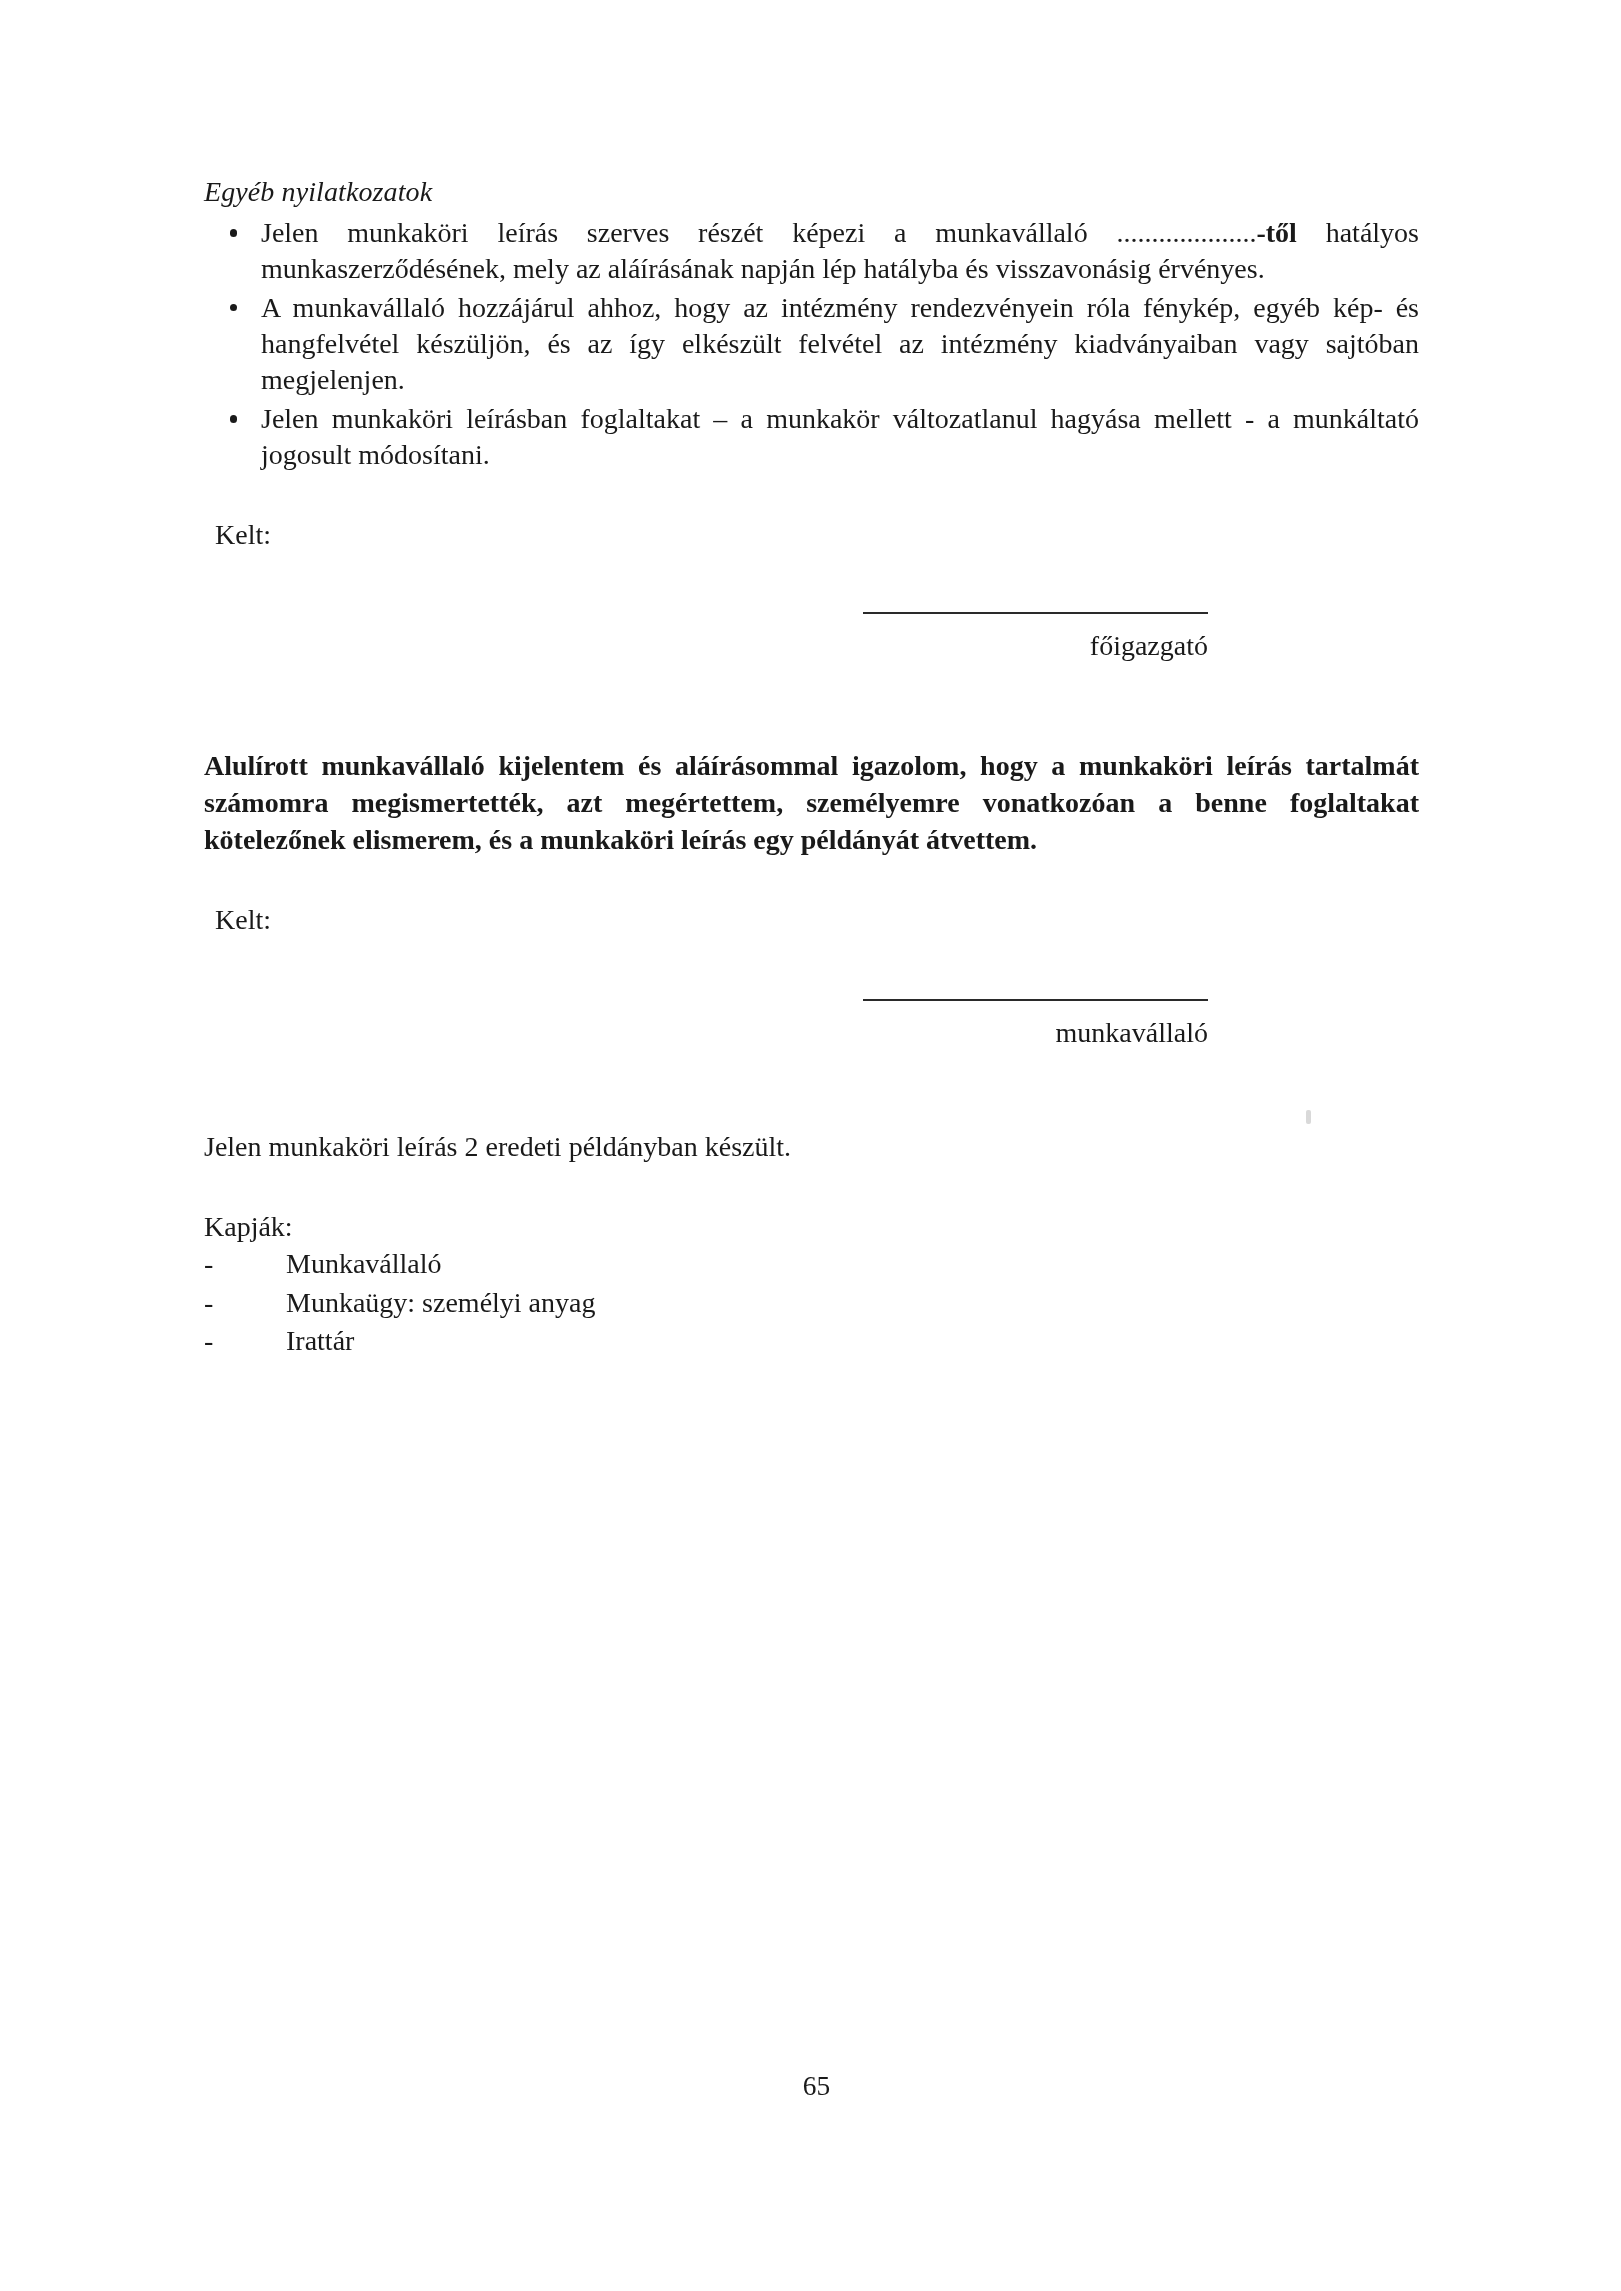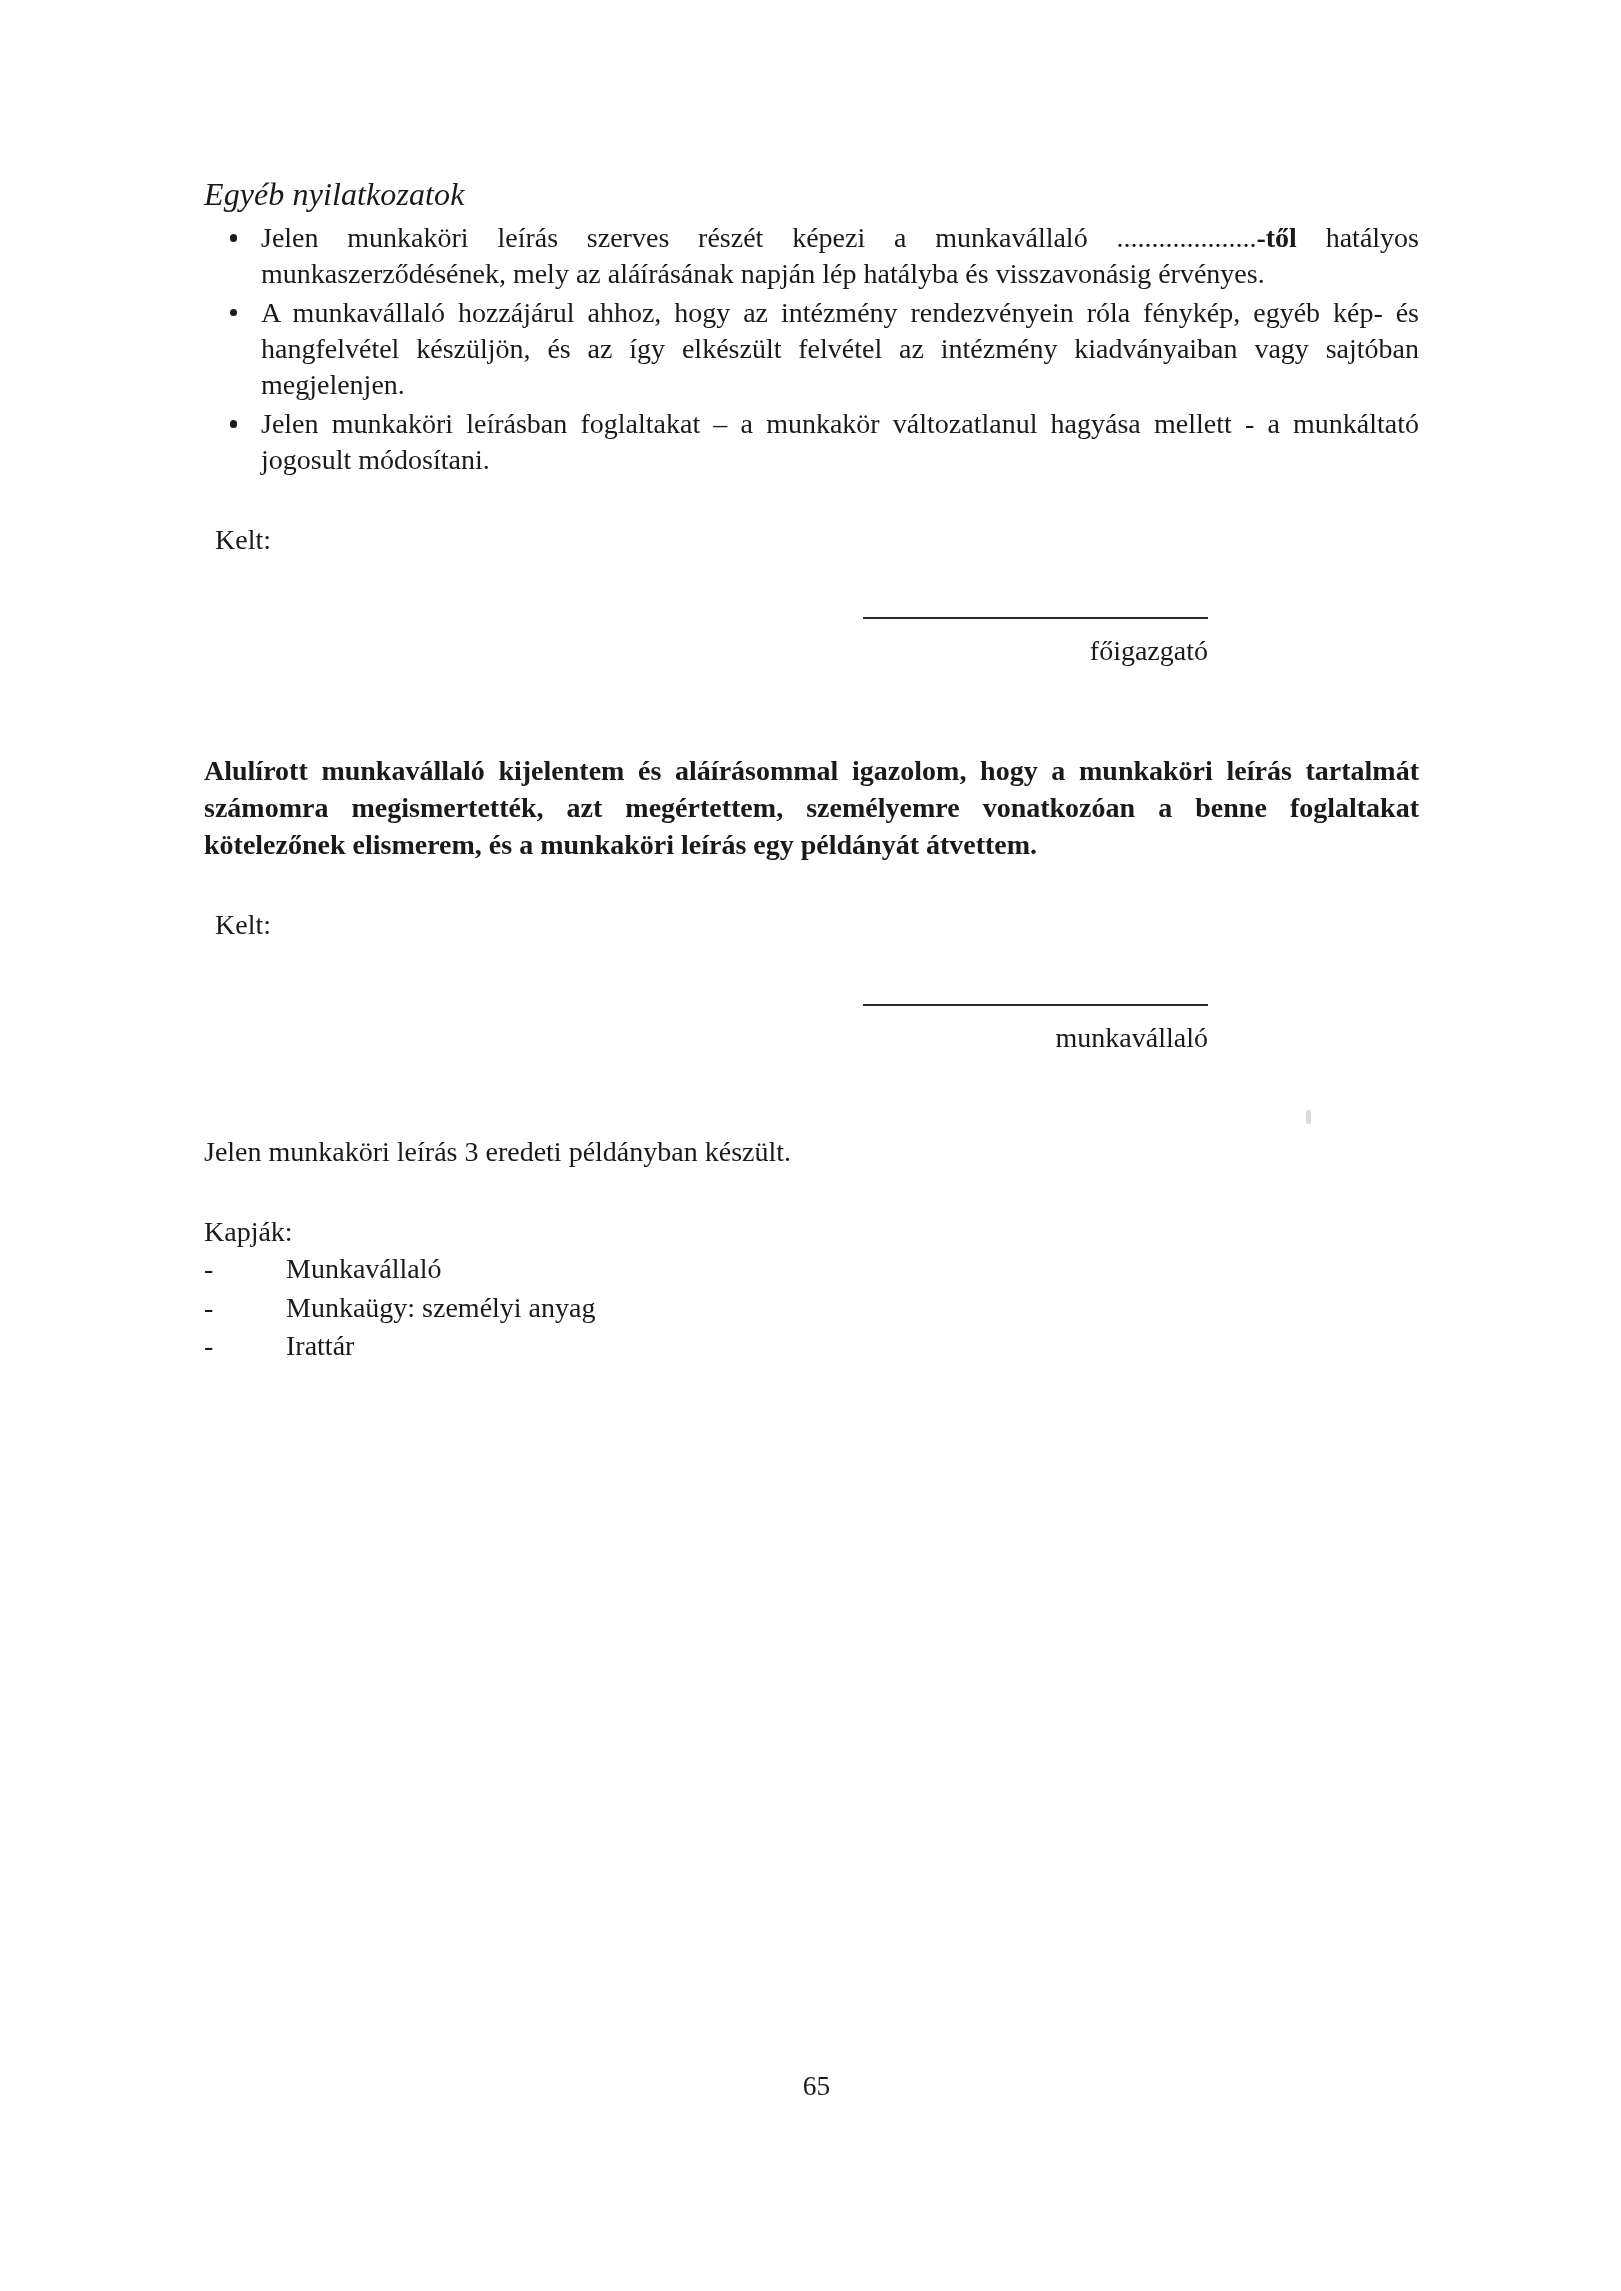--- a/index.html
+++ b/index.html
@@ -21,21 +21,21 @@
   
   .content {
     position: absolute;
     left: 204px;
     top: 174px;
     width: 1215px;
   }
 
   .section-heading {
     font-style: italic;
-    font-size: 32px;
+    font-size: 28px;
     line-height: 1.25;
     margin: 0 0 5.9px 0;
     letter-spacing: 0.1px;
   }
 
   ul.bullets {
     list-style: none;
     margin: 0;
     padding: 0;
   }
@@ -195,21 +195,21 @@
 
     <p class="para para-alulirott">Alulírott munkavállaló kijelentem és aláírásommal igazolom, hogy a munkaköri leírás tartalmát számomra megismertették, azt megértettem, személyemre vonatkozóan a benne foglaltakat kötelezőnek elismerem, és a munkaköri leírás egy példányát átvettem.</p>
 
     <p class="kelt kelt-2">Kelt:</p>
 
     <div class="sig-block sig-block-2">
       <div class="sig-line"></div>
       <span class="sig-caption">munkavállaló</span>
     </div>
 
-    <p class="plain-line copies-intro">Jelen munkaköri leírás 3 eredeti példányban készült.</p>
+    <p class="plain-line copies-intro">Jelen munkaköri leírás 2 eredeti példányban készült.</p>
 
     <p class="kapjak-title">Kapják:</p>
 
     <ul class="dash-list">
       <li>
         <span class="dash">-</span>
         <span>Munkavállaló</span>
       </li>
       <li>
         <span class="dash">-</span>

